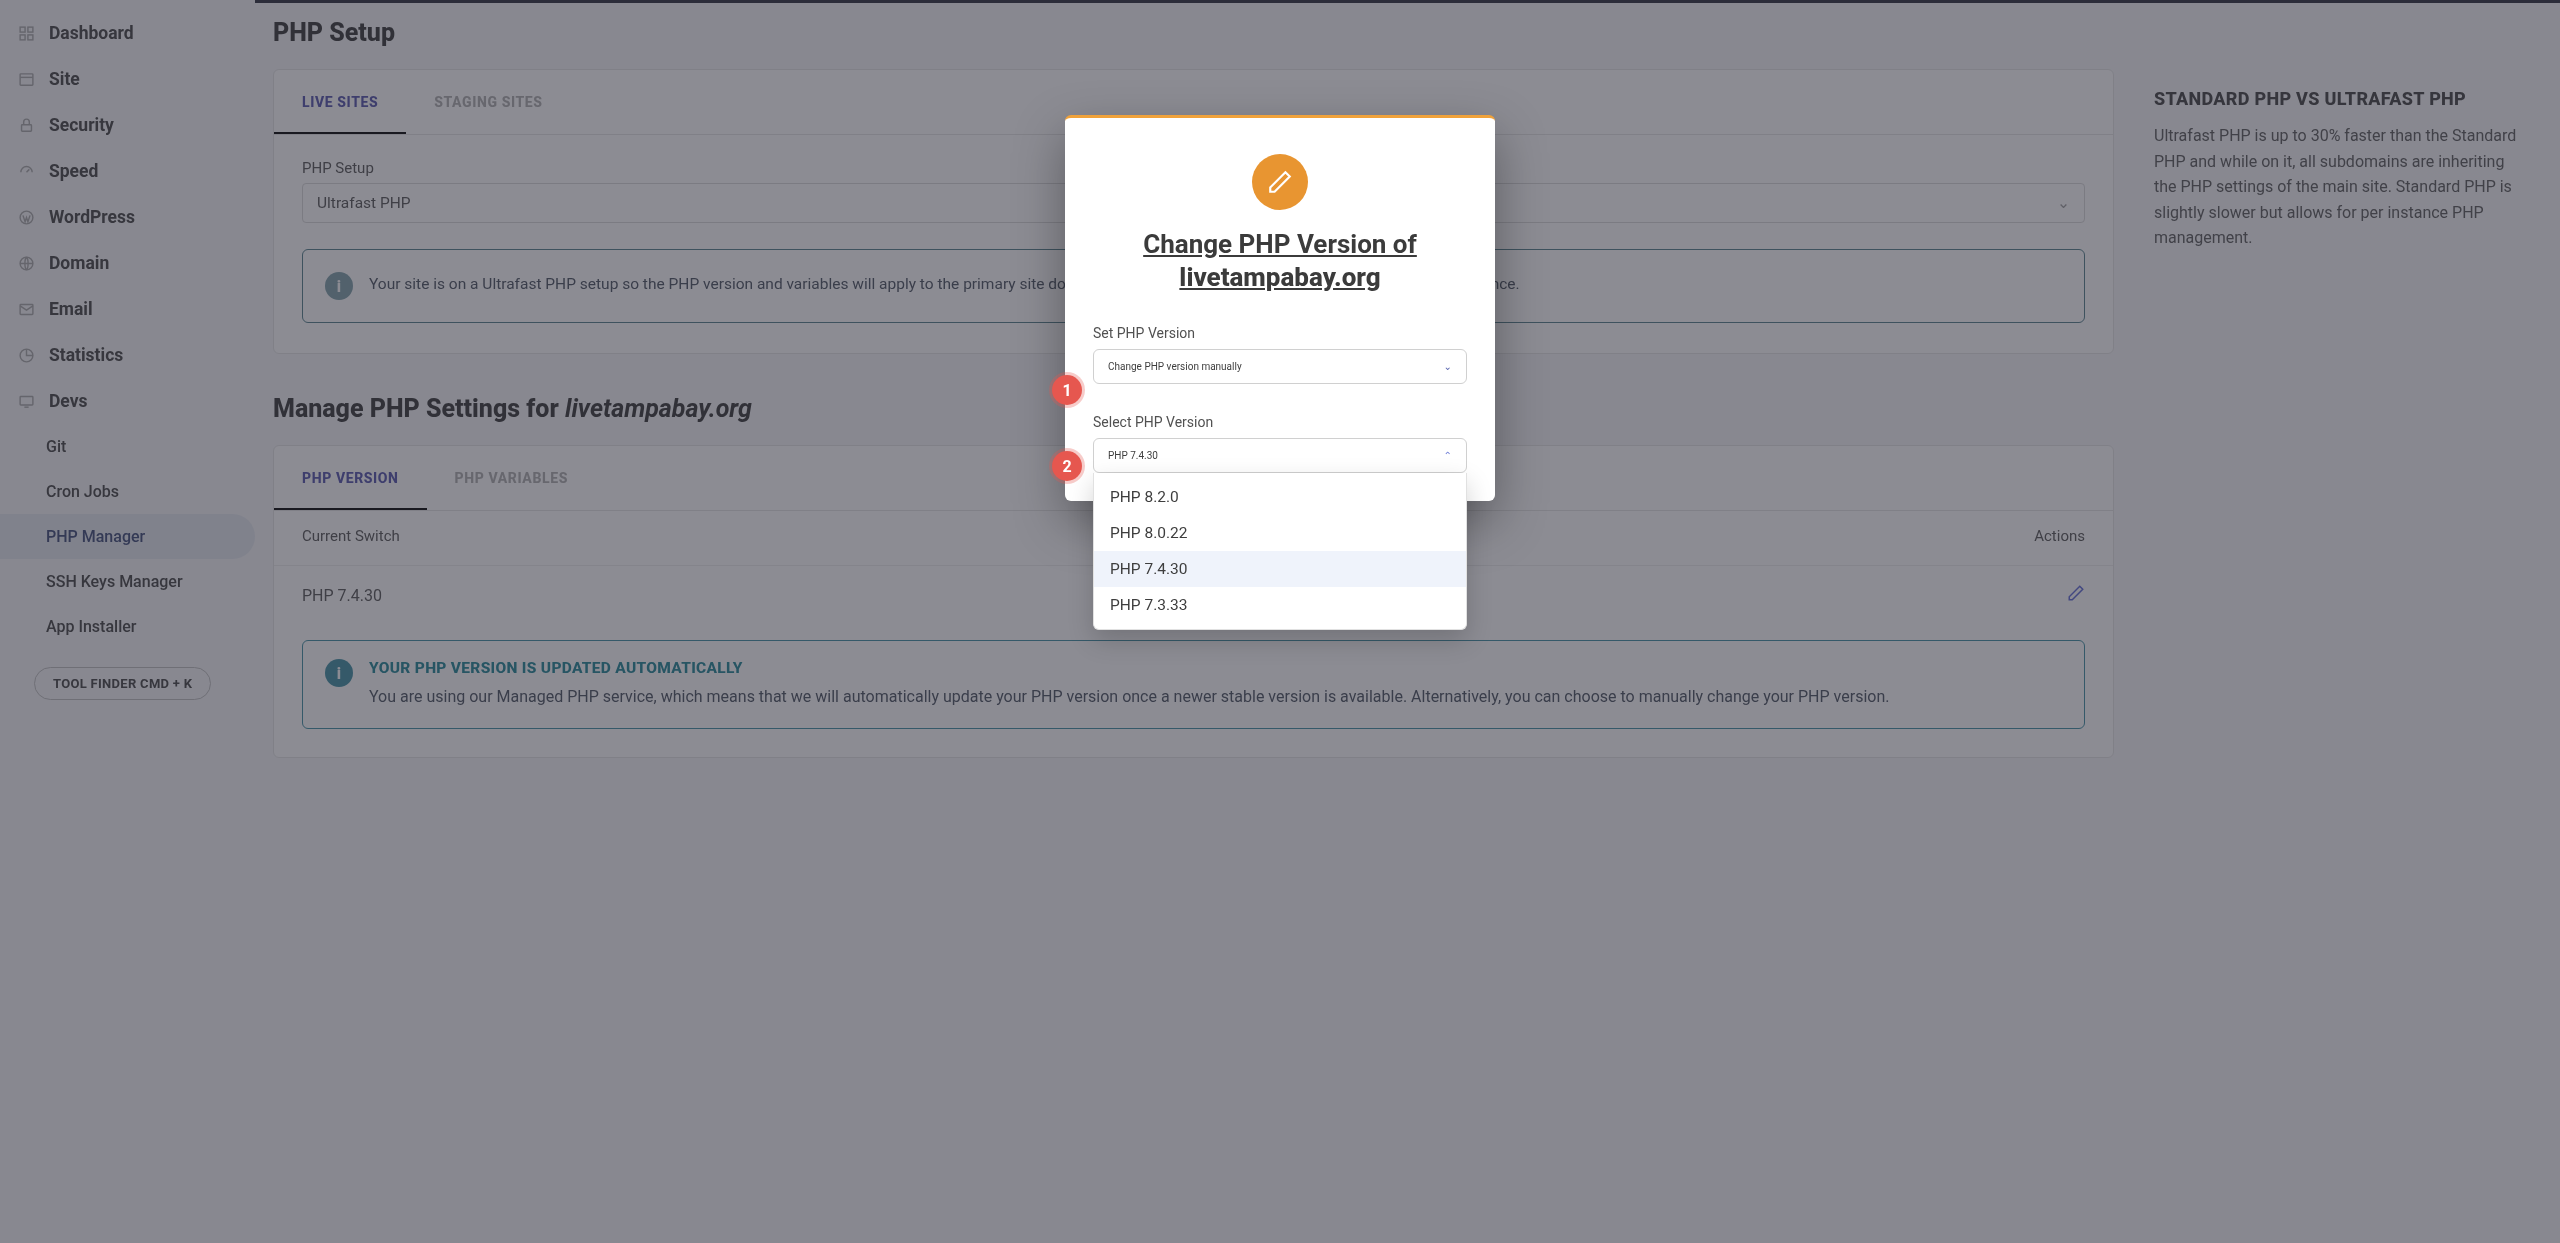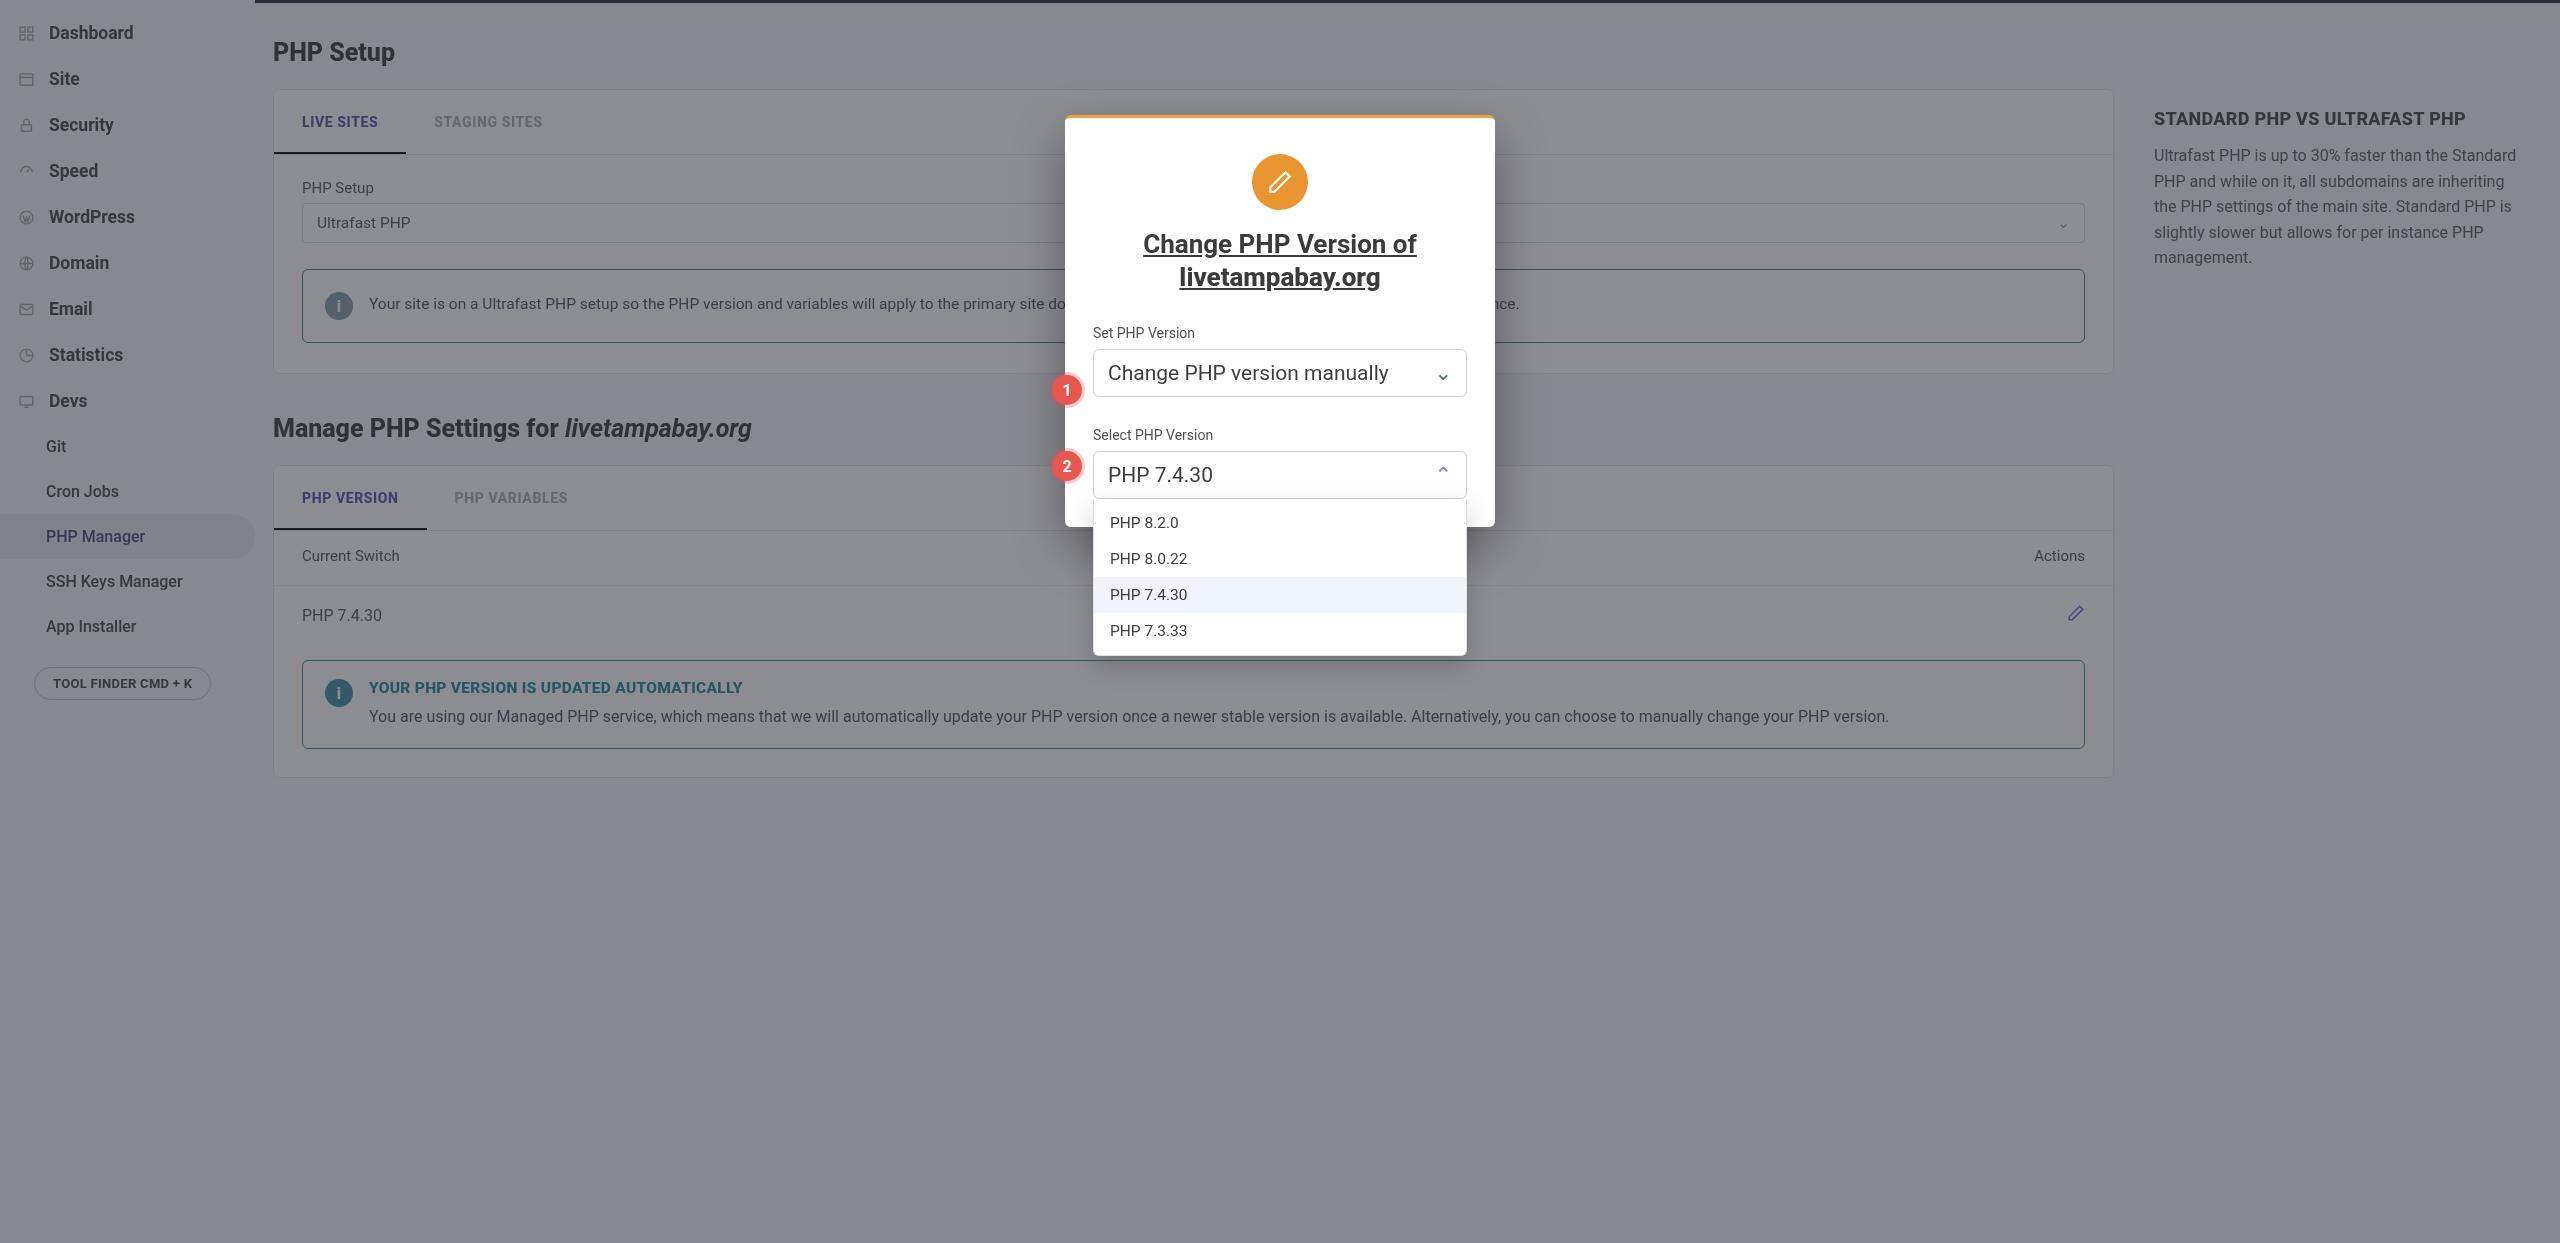--- a/index.html
+++ b/index.html
@@ -51,21 +51,21 @@
   padding: 8px 18px;
   border: 1px solid #bfbfbf;
   border-radius: 22px;
   font-size: 13px;
   font-weight: 700;
   letter-spacing: .3px;
   color: #444;
 }
 
 
-.main { flex: 1; padding: 18px 36px 0 18px; display: flex; gap: 40px; min-width: 0; margin-top: 20px; }
+.main { flex: 1; padding: 18px 36px 0 18px; display: flex; gap: 40px; min-width: 0; }
 .leftcol { flex: 1; min-width: 0; }
 .rightcol { width: 370px; padding-top: 70px; }
 
 h1.page-title { font-size: 25px; font-weight: 800; color: #363636; margin-bottom: 22px; }
 
 
 .panel { background: #fff; border: 1px solid #e5e5e5; border-radius: 6px; overflow: hidden; }
 .tabs { display: flex; border-bottom: 1px solid #e5e5e5; }
 .tab {
   padding: 24px 28px 22px 28px;
@@ -163,21 +163,21 @@
 .modal .field { text-align: left; margin-top: 30px; }
 .modal .field-label { font-size: 14px; color: #515151; margin-bottom: 8px; }
 .modal .m-select {
   border: 1px solid #d0d0d0;
   border-radius: 6px;
   padding: 11px 14px;
   display: flex;
   justify-content: space-between;
   align-items: center;
   color: #3e3e3e;
-  font-size: 21px;
+  font-size: 10px;
 }
 .m-select .chev { color: #5864af; }
 .m-select.open .chev { color: #6c7bd6; }
 .field2 { margin-top: 18px; }
 .dropdown {
   position: relative;
 }
 .options {
   position: absolute;
   top: 100%;

